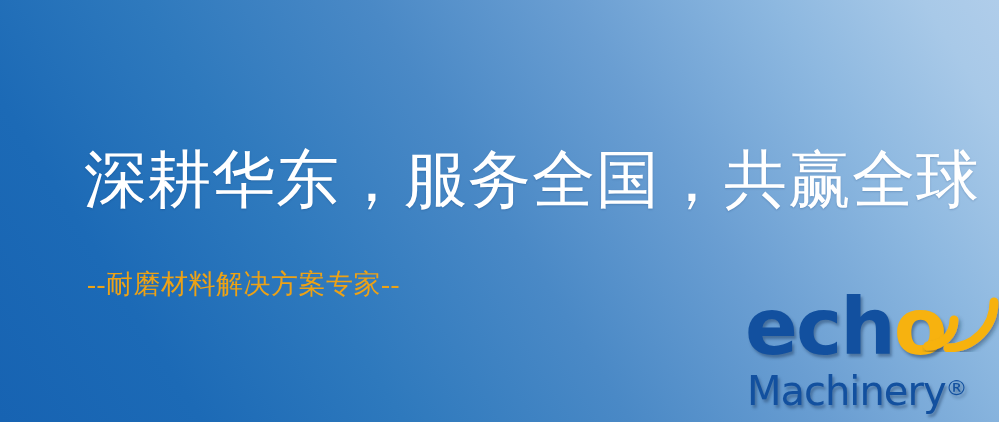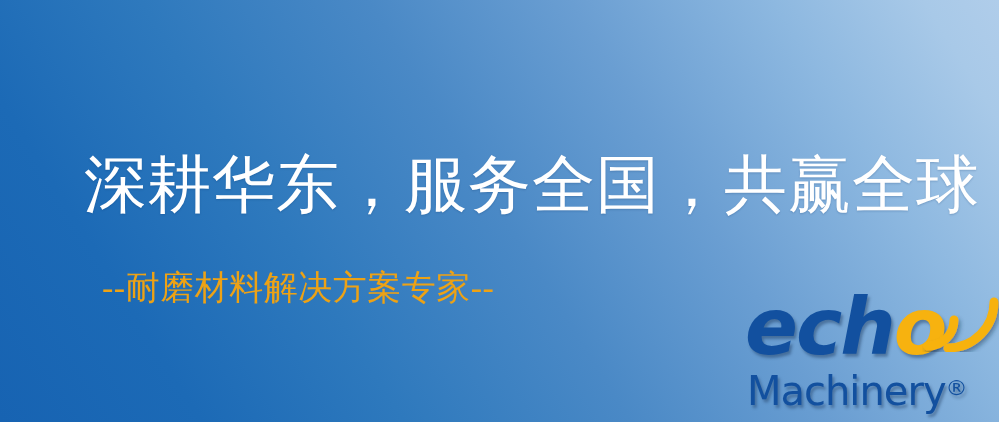--- a/index.html
+++ b/index.html
@@ -24,41 +24,40 @@
         #b0cdea 100%);
     font-family: "Liberation Sans", sans-serif;
     user-select: none;
   }
 
   
   #headline {
     position: absolute;
     left: 84px;
     top: 152px;
-    font-family: Liberation Serif, serif;
+    font-family: Liberation Mono, monospace;
     font-size: 63px;
     line-height: 1.05;
     color: #ffffff;
     letter-spacing: 1px;
     white-space: nowrap;
     text-shadow: 0 1px 2px rgba(10,45,95,0.22);
   }
 
   
   #subtitle {
     position: absolute;
     left: 87px;
     top: 268px;
     font-family: "Liberation Serif", "DejaVu Serif", serif;
-    font-size: 34px;
+    font-size: 27px;
     line-height: 1.2;
     color: #eda215;
     letter-spacing: 0.5px;
     white-space: nowrap;
-    margin-left: 15px;
   }
 
   
   #logo {
     position: absolute;
     left: 745px;
     top: 288px;
     width: 254px;
     height: 134px;
   }
@@ -66,21 +65,20 @@
     position: absolute;
     left: 0;
     top: 0;
     font-family: "DejaVu Sans", "Liberation Sans", sans-serif;
     font-weight: bold;
     font-size: 78px;
     line-height: 78px;
     letter-spacing: -2px;
     white-space: nowrap;
     text-shadow: 2px 3px 3px rgba(20,45,80,0.42);
-    font-style: italic;
   }
   #logo-echo-blue { color: #12509f; }
   #logo-echo-gold { color: #f7b20f; }
 
   #logo-waves {
     position: absolute;
     left: 177px;
     top: 2px;
     width: 78px;
     height: 62px;

